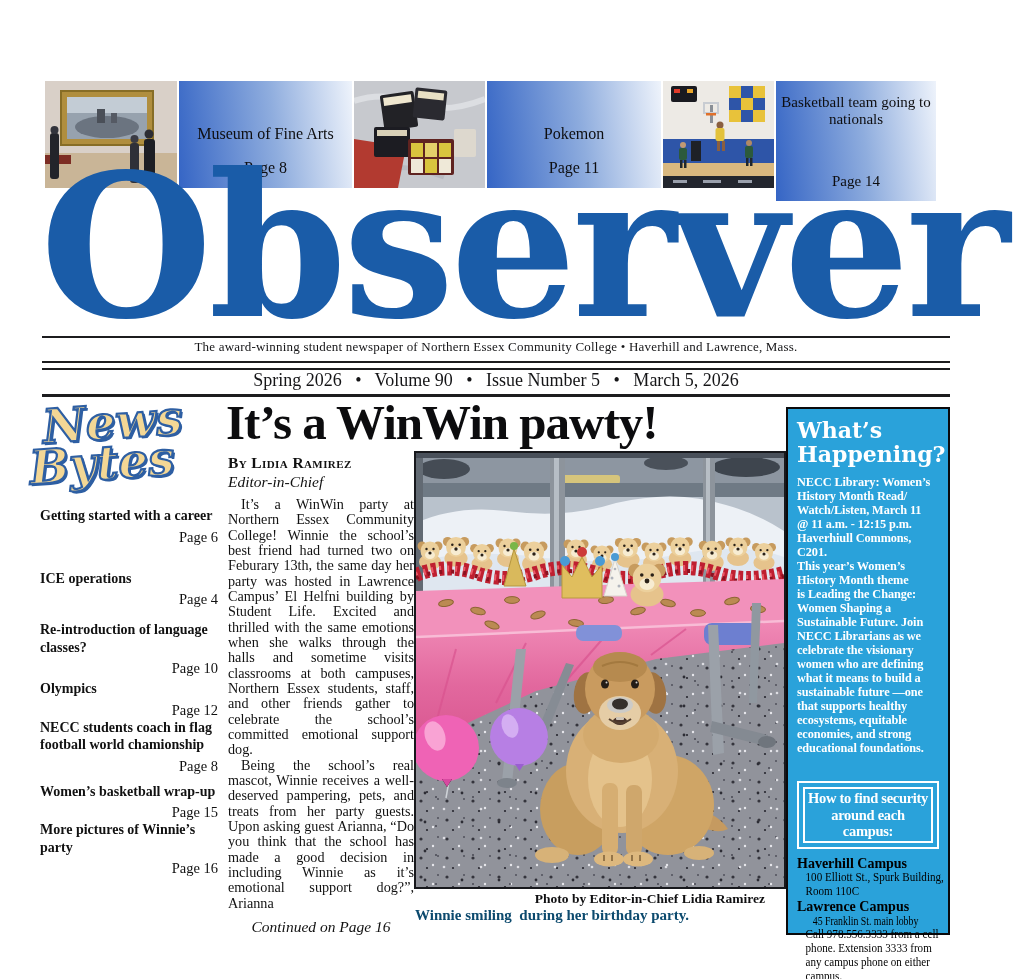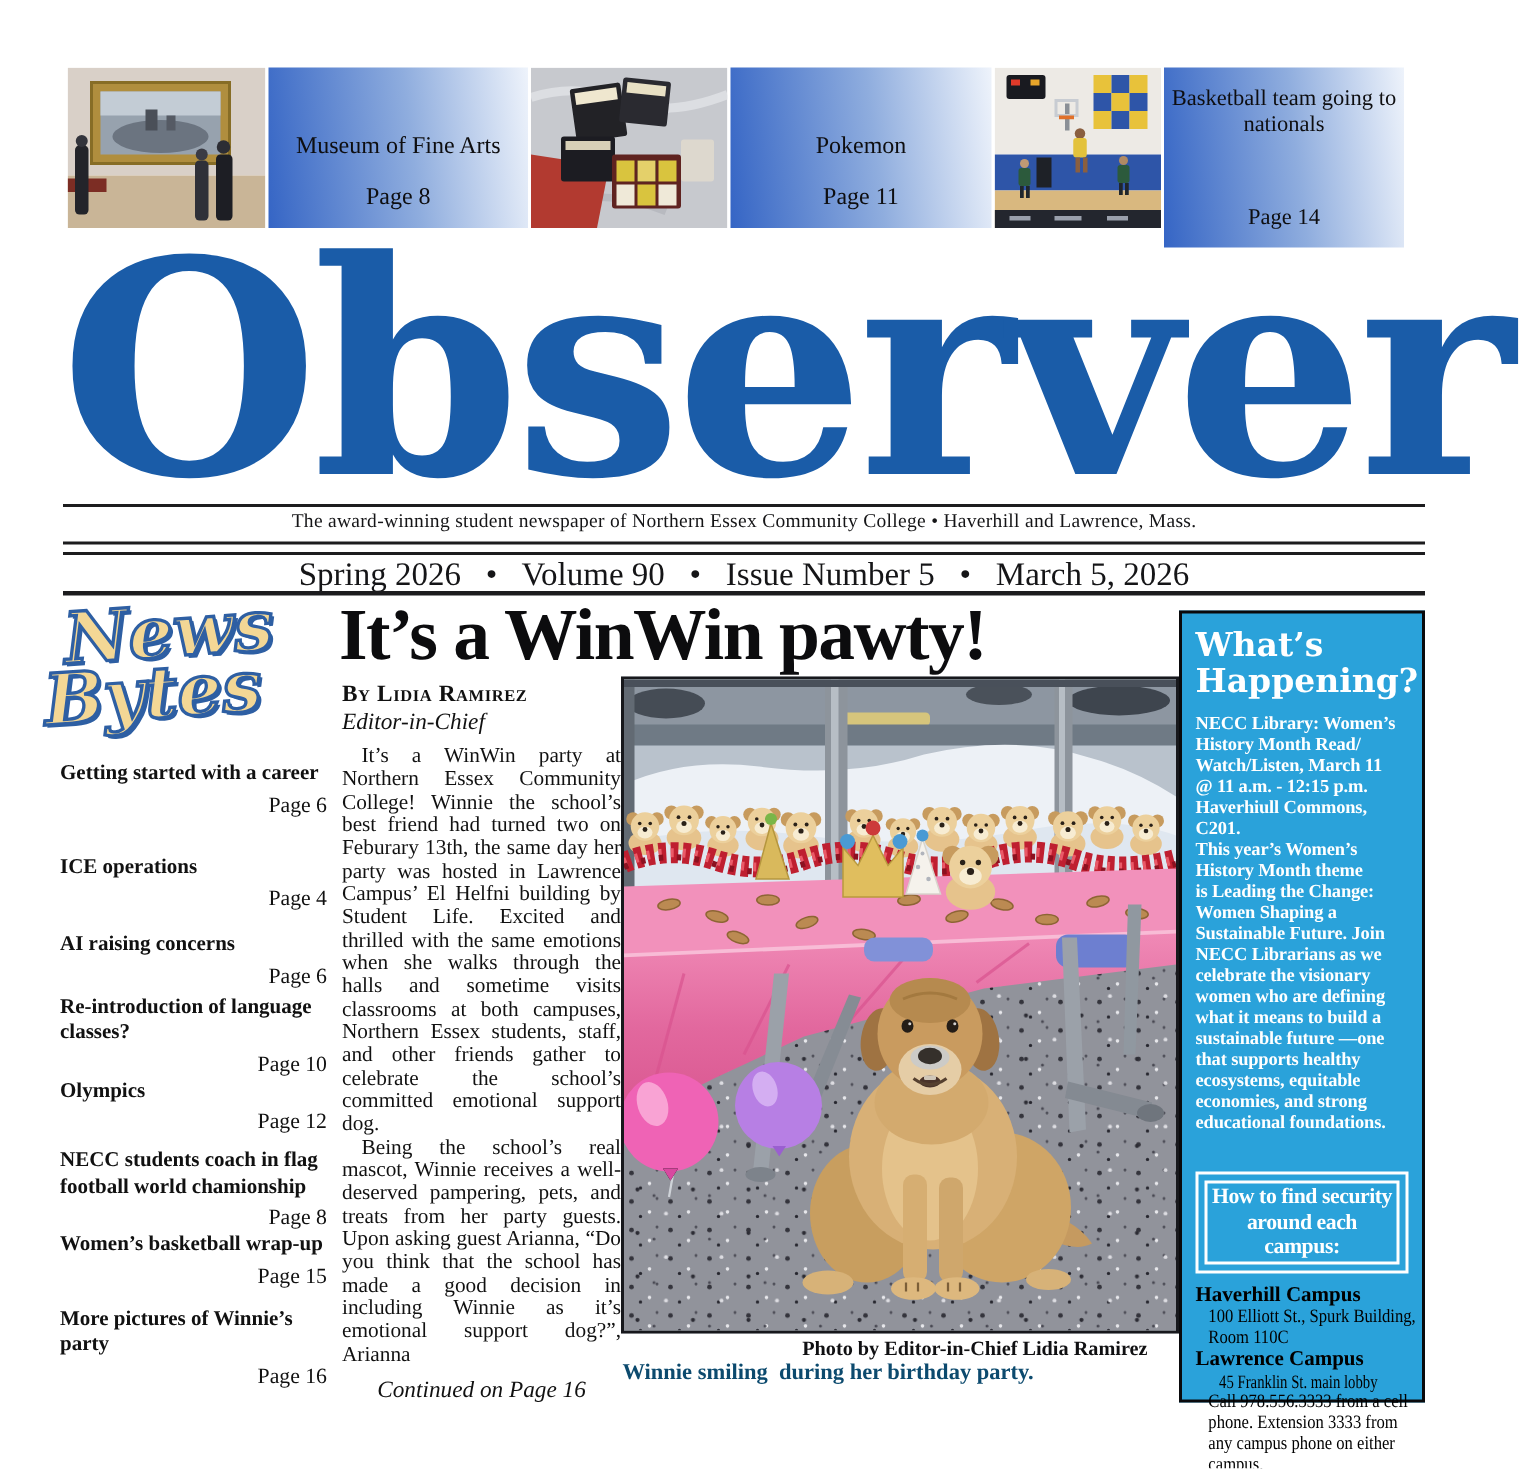--- a/index.html
+++ b/index.html
@@ -1,40 +1,40 @@
 <!DOCTYPE html>
 <html style="--masthead: #1a5ca8; --banner-start: #3565c5; --banner-end: #eef3fb; --hblue: #2aa2da; --nbfill: #f3d795; --nbstroke: #2e5fa3; --rule: #1c1c1e;"><head>
 <meta charset="utf-8">
 <style>
   html,body{margin:0;padding:0;background:#ffffff;}
   .page{position:relative;width:1024px;height:979px;background:#fff;overflow:hidden;
         font-family:"Liberation Serif","DejaVu Serif",serif;color:#111;}
   
   .banner{position:absolute;left:45px;top:45px;height:107px;display:flex;gap:2px;}
-  .bcell{height:107px;position:relative;overflow:hidden;}
+  .bcell{height:107px;position:relative;overflow:hidden;margin-top:36px;}
   .bphoto svg{display:block;width:100%;height:100%;}
   .blabel{background:linear-gradient(83deg,var(--banner-start) 0%,#8fadde 55%,var(--banner-end) 100%);
           display:flex;flex-direction:column;align-items:center;justify-content:center;
           font-size:16px;color:#0e0e10;text-align:center;}
   .bl-title{white-space:pre-line;line-height:1.15;}
   .bl-page{position:absolute;bottom:11px;left:0;right:0;text-align:center;}
   .blabel.top-title{justify-content:flex-start;padding-top:13px;font-size:15px;}
   
   .necc{position:absolute;left:40px;top:140px;width:915px;text-align:center;
         font-family:"DejaVu Serif",serif;font-weight:bold;font-size:90px;line-height:1;
         letter-spacing:8px;color:var(--masthead);}
   .observer{position:absolute;left:40px;top:148px;width:915px;text-align:center;
         font-family:"DejaVu Serif",serif;font-weight:bold;font-size:198px;line-height:1;
         letter-spacing:-4px;color:var(--masthead);}
   .rule{position:absolute;left:42px;width:908px;height:2px;background:var(--rule);}
   .r1{top:336px;} .r2{top:361px;} .r3{top:368px;} .r4{top:394px;height:3px;}
   .tagline{position:absolute;left:42px;top:339px;width:908px;text-align:center;
         font-size:13px;letter-spacing:.2px;color:#151517;}
   .dateline{position:absolute;left:42px;top:370px;width:908px;text-align:center;
-        font-size:22px;white-space:pre;color:#151517;}
+        font-size:18px;white-space:pre;color:#151517;}
   
   .nb-logo{position:absolute;left:28px;top:402px;transform:rotate(-4deg);
         font-family:"DejaVu Serif",serif;font-style:italic;font-weight:bold;
         color:var(--nbfill);-webkit-text-stroke:2.2px var(--nbstroke);
         text-shadow:2px 2px 0 var(--nbstroke);font-size:47px;line-height:.9;}
   .nb1{margin-left:16px;} .nb2{margin-top:-2px;}
   .nb-list{position:absolute;left:40px;top:507px;width:178px;font-size:14px;}
   .nb-item .nb-title{font-weight:bold;white-space:pre-line;line-height:1.25;}
   .nb-item .nb-page{text-align:right;margin-top:4px;font-size:14.5px;}
   .nb-item:nth-child(1){margin-bottom:24px;} .nb-item:nth-child(2){margin-bottom:13px;}
@@ -199,24 +199,20 @@
   <div class="nb-list">
       <div class="nb-item">
         <div class="nb-title">Getting started with a  career</div>
         <div class="nb-page">Page 6</div>
       </div>
       <div class="nb-item">
         <div class="nb-title">ICE operations</div>
         <div class="nb-page">Page 4</div>
       </div>
       <div class="nb-item">
-        <div class="nb-title">AI raising concerns</div>
-        <div class="nb-page">Page 6</div>
-      </div>
-      <div class="nb-item">
         <div class="nb-title">Re-introduction of language
 classes?</div>
         <div class="nb-page">Page 10</div>
       </div>
       <div class="nb-item">
         <div class="nb-title">Olympics</div>
         <div class="nb-page">Page 12</div>
       </div>
       <div class="nb-item">
         <div class="nb-title">NECC students coach in flag

